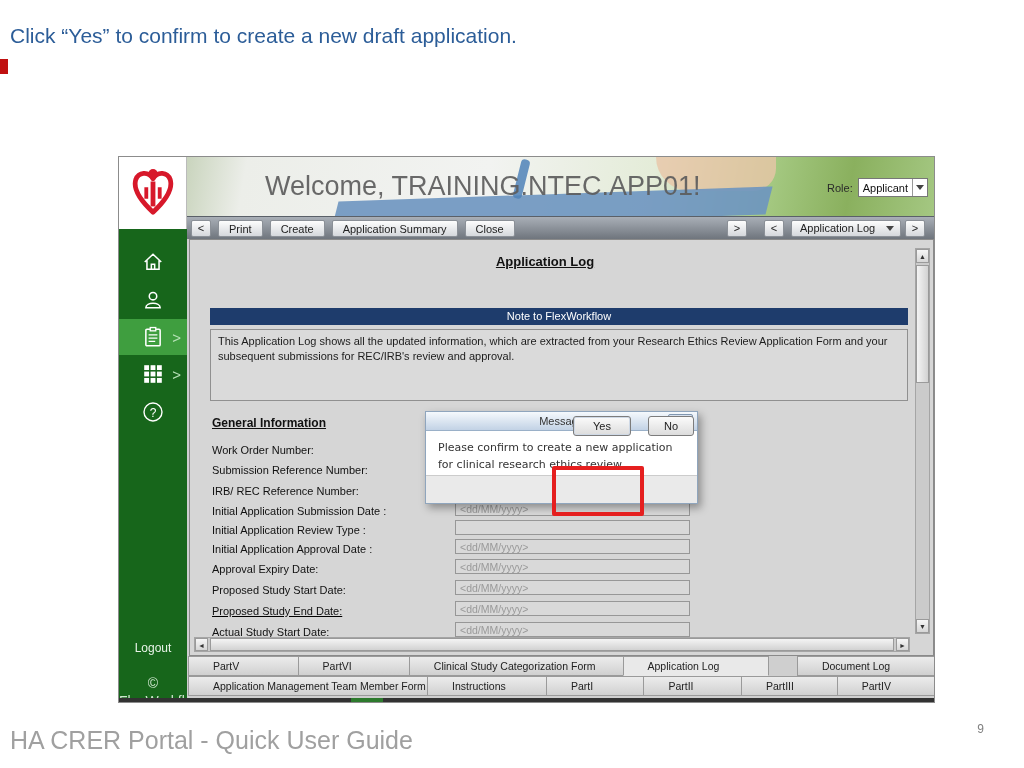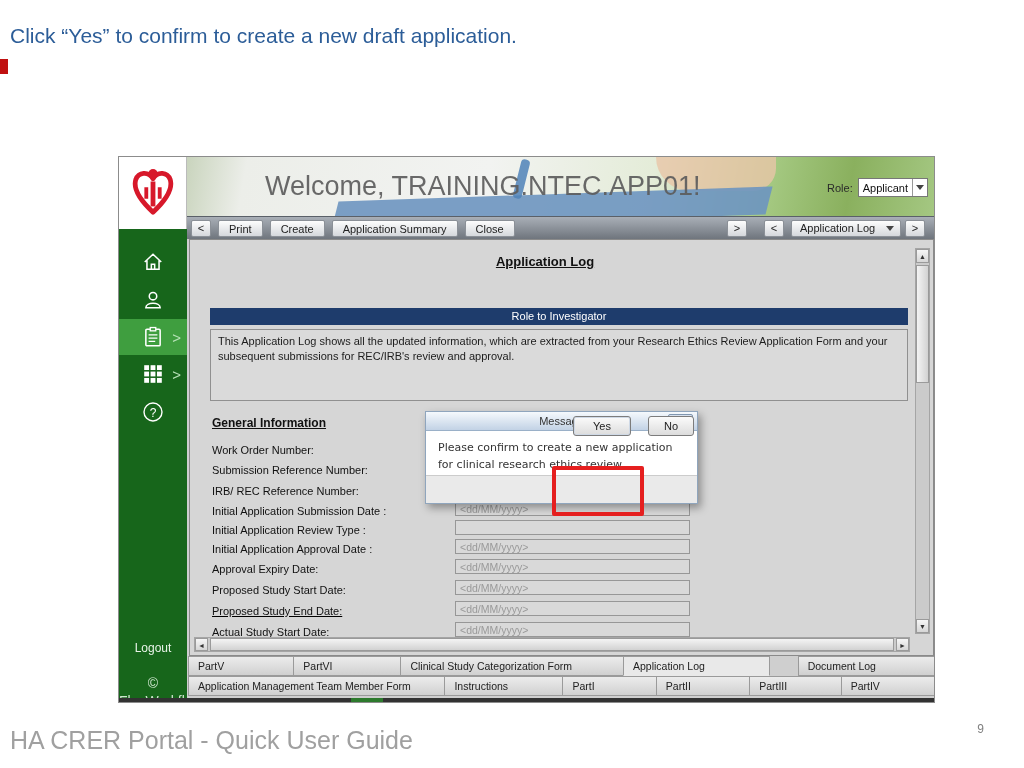--- a/index.html
+++ b/index.html
@@ -77,21 +77,21 @@
   .dlg-body { height:45px; padding:8px 12px 0; font-size:11px; color:#333; font-family:"DejaVu Sans",sans-serif; line-height:1.55; }
   .dlg-foot { position:absolute; left:0; bottom:0; width:100%; height:28px; background:#eaeaea; border-top:1px solid #cccccc; }
   .dlg-btn { position:absolute; top:4px; height:20px; background:linear-gradient(#fbfbfb,#dcdcdc); border:1px solid #7c7c7c; border-radius:3px; font-size:11px; color:#222; font-family:"Liberation Sans",sans-serif; }
   .dlg-yes { left:147px; width:58px; box-shadow:inset 0 0 0 1px #cfd9e6; }
   .dlg-no  { left:222px; width:46px; }
   .redbox { position:absolute; left:362px; top:226px; width:92px; height:50px; border:4px solid #e51f1f; border-radius:2px; z-index:30; }
 
   
   .trow { position:absolute; left:70px; width:747px; height:20px; display:flex; }
   .trow1 { top:499px; } .trow2 { top:519px; }
-  .tabx { height:20px; background:linear-gradient(#ececec,#d0d0d0); border:1px solid #9a9a9a; margin-left:-1px; font-size:10.5px; color:#222; line-height:18px; padding-left:9px; white-space:nowrap; overflow:hidden; }
+  .tabx { height:20px; background:linear-gradient(#ececec,#d0d0d0); border:1px solid #9a9a9a; margin-left:-1px; font-size:10.5px; color:#222; line-height:18px; padding-left:24px; white-space:nowrap; overflow:hidden; }
   .tabx.active { background:#e9e9e9; border-bottom-color:#e9e9e9; }
   .bstrip { position:absolute; left:0; top:541px; width:817px; height:6px; background:#323232; }
   .bstrip .greenbit { position:absolute; left:232px; top:0; width:32px; height:6px; background:#2d7a2d; }
 </style>
 </head>
 <body>
 
 <div class="slide">
 
   <div class="slide-title">Click “Yes” to confirm to create a new draft application.</div>
@@ -180,21 +180,21 @@
           <circle cx="12" cy="12" r="9" fill="none" stroke="#fff" stroke-width="1.4"></circle>
           <text x="12" y="16.5" text-anchor="middle" font-size="12" fill="#fff" font-family="Liberation Sans, sans-serif">?</text>
         </svg>
       </div>
       <div class="logout">Logout</div>
       <div class="copyright">© FlexWorkflow Limited</div>
     </div>
 
     <div class="content">
       <div class="heading">Application Log</div>
-      <div class="notebar">Role to Investigator</div>
+      <div class="notebar">Note to FlexWorkflow</div>
       <div class="notebox">This Application Log shows all the updated information, which are extracted from your Research Ethics Review Application Form and your subsequent submissions for REC/IRB's review and approval.</div>
       <div class="ginfo">General Information</div>
       <div id="field-rows">
           <div class="frow" style="top: 200px;"><span class="flabel">Work Order Number:</span><input type="text" placeholder="" style=""></div>
           <div class="frow" style="top: 220px;"><span class="flabel">Submission Reference Number:</span><input type="text" placeholder="" style=""></div>
           <div class="frow" style="top: 241px;"><span class="flabel">IRB/ REC Reference Number:</span><input type="text" placeholder="" style=""></div>
           <div class="frow" style="top: 261px;"><span class="flabel">Initial Application Submission Date :</span><input type="text" placeholder="&lt;dd/MM/yyyy&gt;" style=""></div>
           <div class="frow" style="top: 280px;"><span class="flabel">Initial Application Review Type :</span><input type="text" placeholder="" style=""></div>
           <div class="frow" style="top: 299px;"><span class="flabel">Initial Application Approval Date :</span><input type="text" placeholder="&lt;dd/MM/yyyy&gt;" style=""></div>
           <div class="frow" style="top: 319px;"><span class="flabel">Approval Expiry Date:</span><input type="text" placeholder="&lt;dd/MM/yyyy&gt;" style=""></div>

